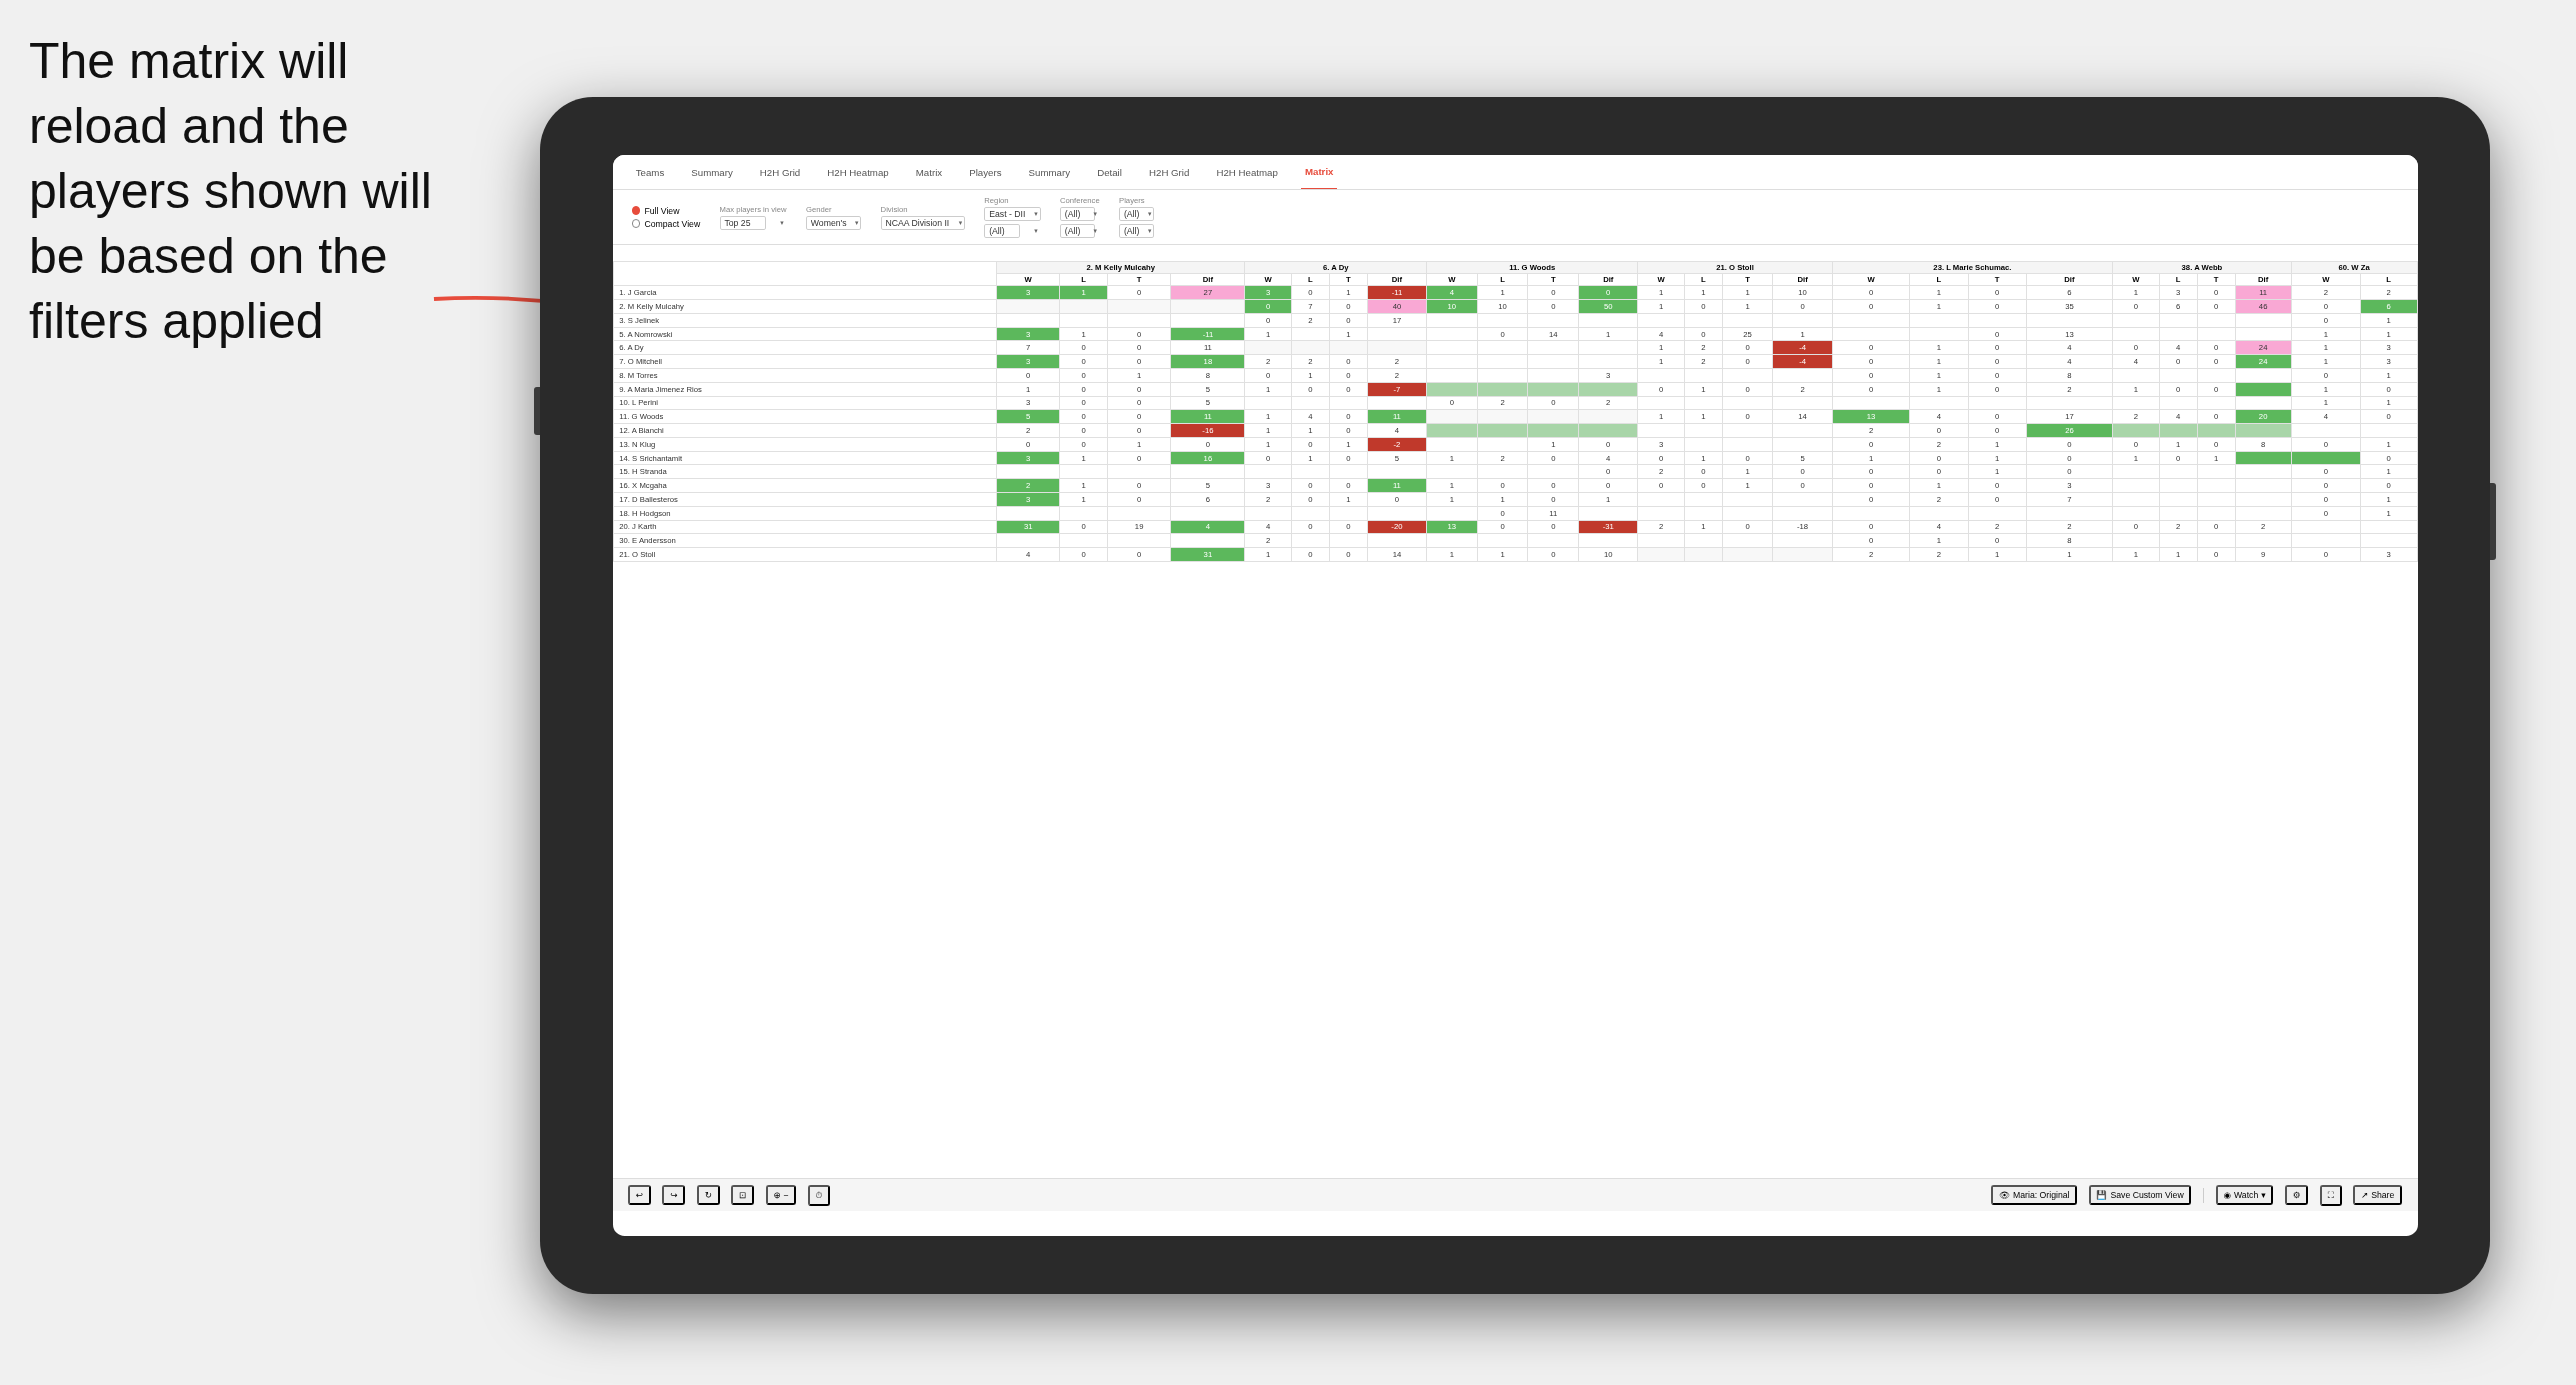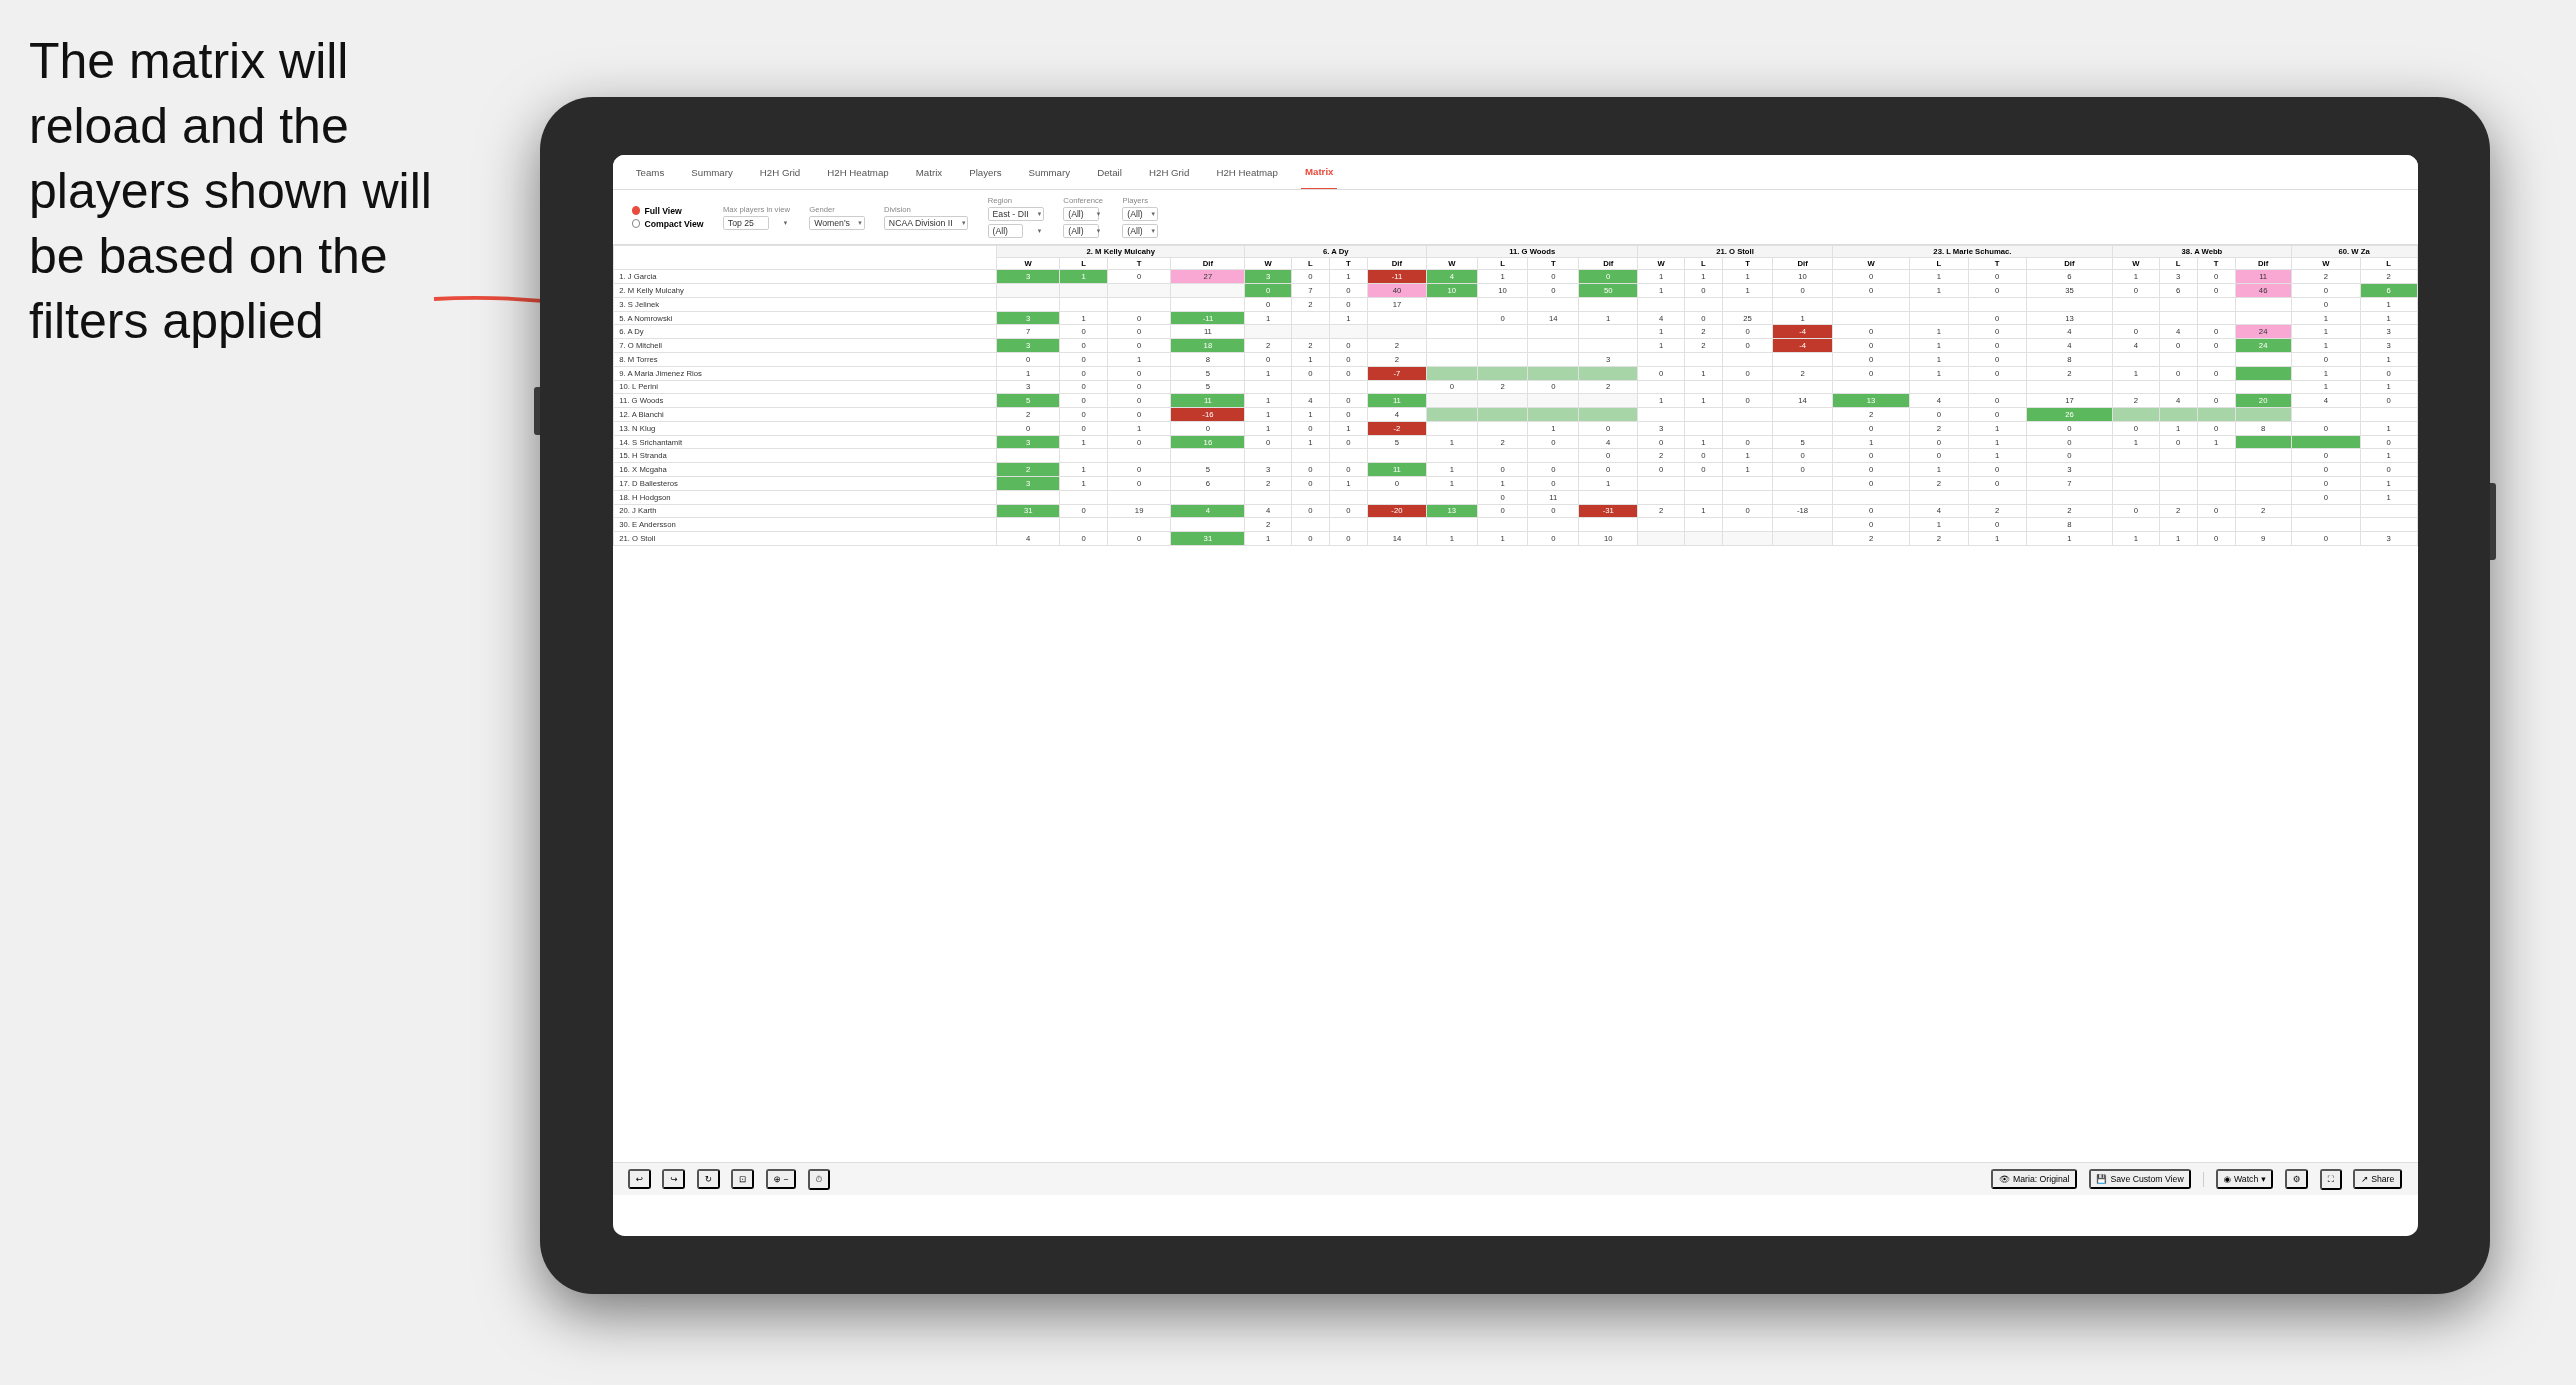--- a/index.html
+++ b/index.html
@@ -154,21 +154,20 @@
       display: flex;
       flex-direction: column;
       gap: 2.9px;
     }
 
     .radio-option {
       display: flex;
       align-items: center;
       gap: 3.9px;
       font-size: 8.7px;
-      font-weight: bold;
     }
 
     .radio-dot {
       width: 8.7px;
       height: 8.7px;
       border-radius: 50%;
       border: 1.4px solid #888;
       display: inline-block;
     }
 
@@ -433,21 +432,21 @@
           </select>
         </div>
         <div class="select-wrapper" style="margin-top:1.9px">
           <select class="filter-select">
             <option>(All)</option>
           </select>
         </div>
       </div>
     </div>
 
-    <div class="main-content" style="overflow:auto; height: calc(1081px - 42px - 35px - 54px - 33px);">
+    <div class="main-content" style="overflow:auto; height: calc(1081px - 42px - 35px - 54px - 33px); margin-top: 16px;">
       <table class="matrix-table">
         <thead>
           <tr>
             <th class="player-header" rowspan="2"></th>
             <th class="col-header-group" colspan="4">2. M Kelly Mulcahy</th>
             <th class="col-header-group" colspan="4">6. A Dy</th>
             <th class="col-header-group" colspan="4">11. G Woods</th>
             <th class="col-header-group" colspan="4">21. O Stoll</th>
             <th class="col-header-group" colspan="4">23. L Marie Schumac.</th>
             <th class="col-header-group" colspan="4">38. A Webb</th>

